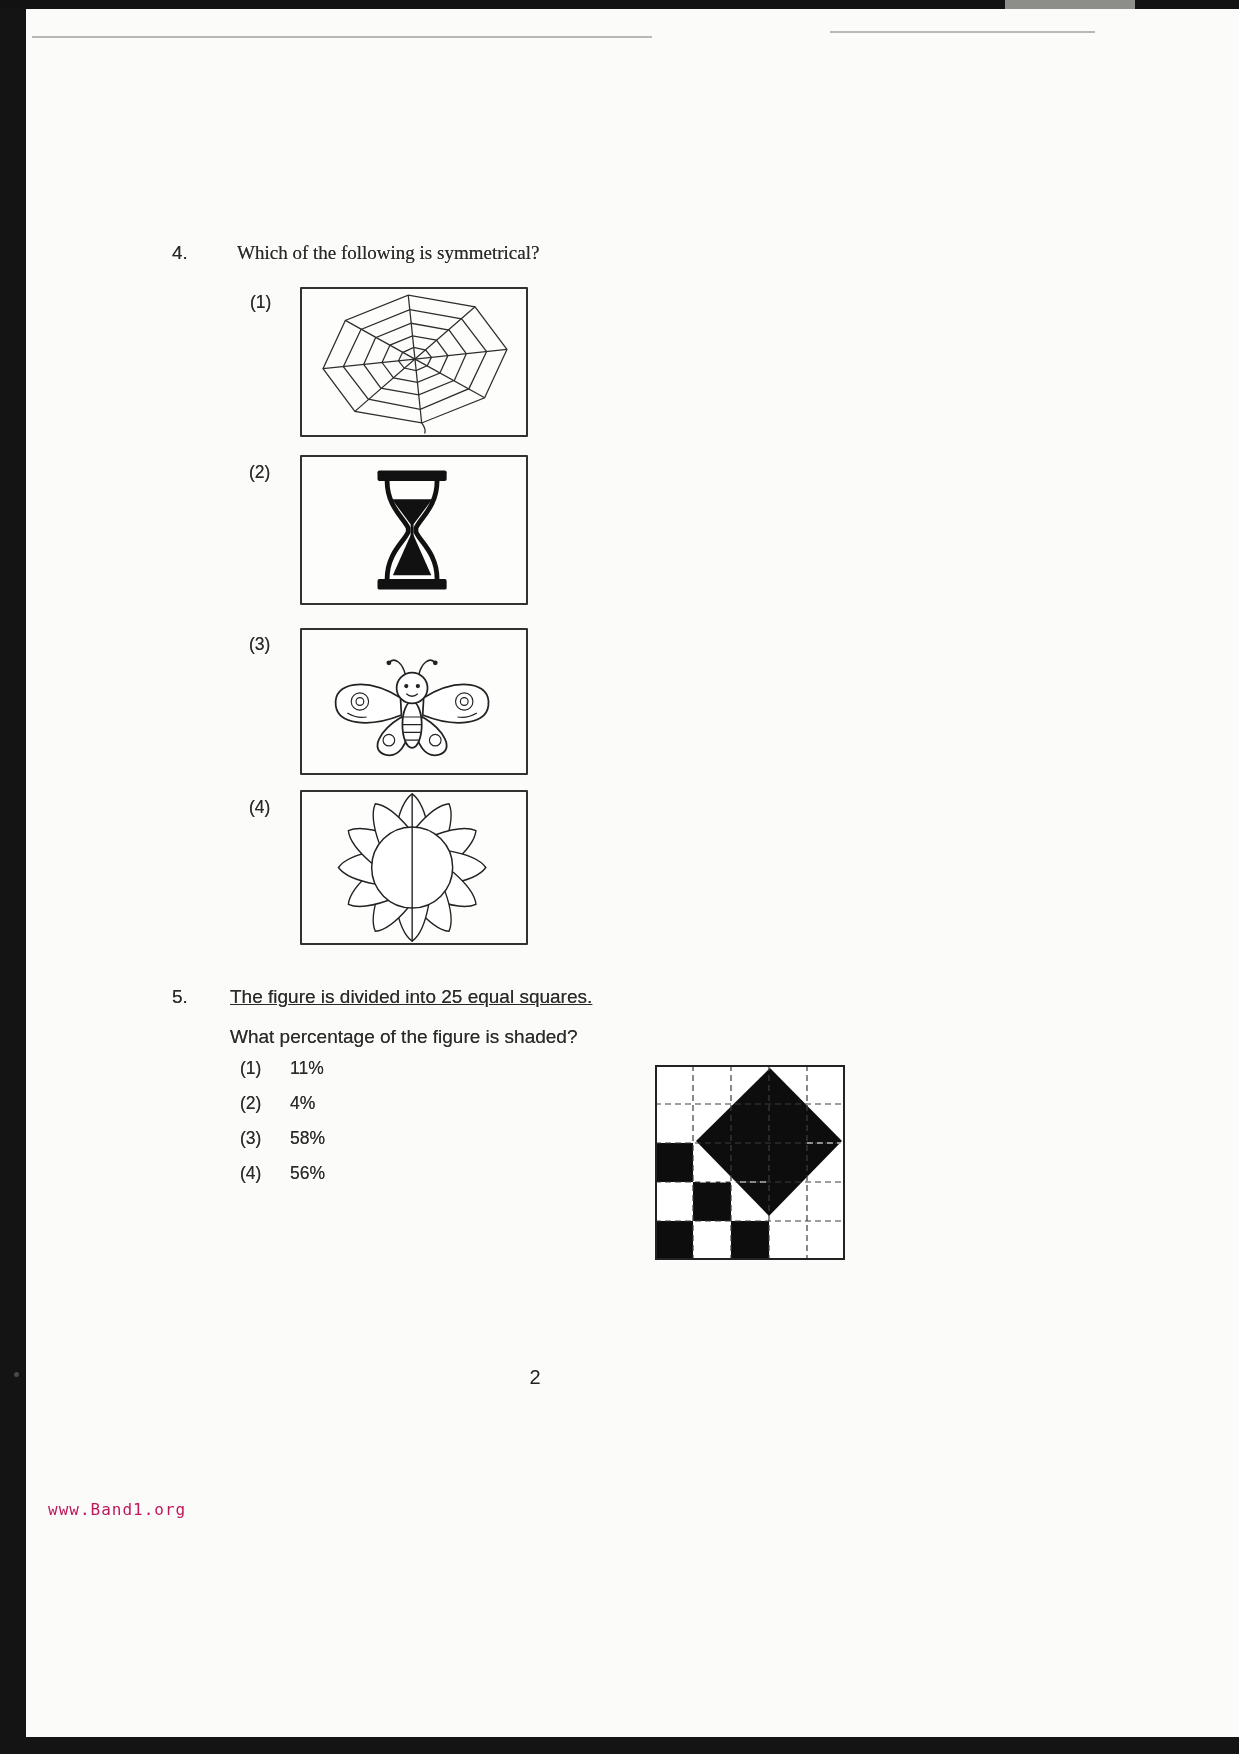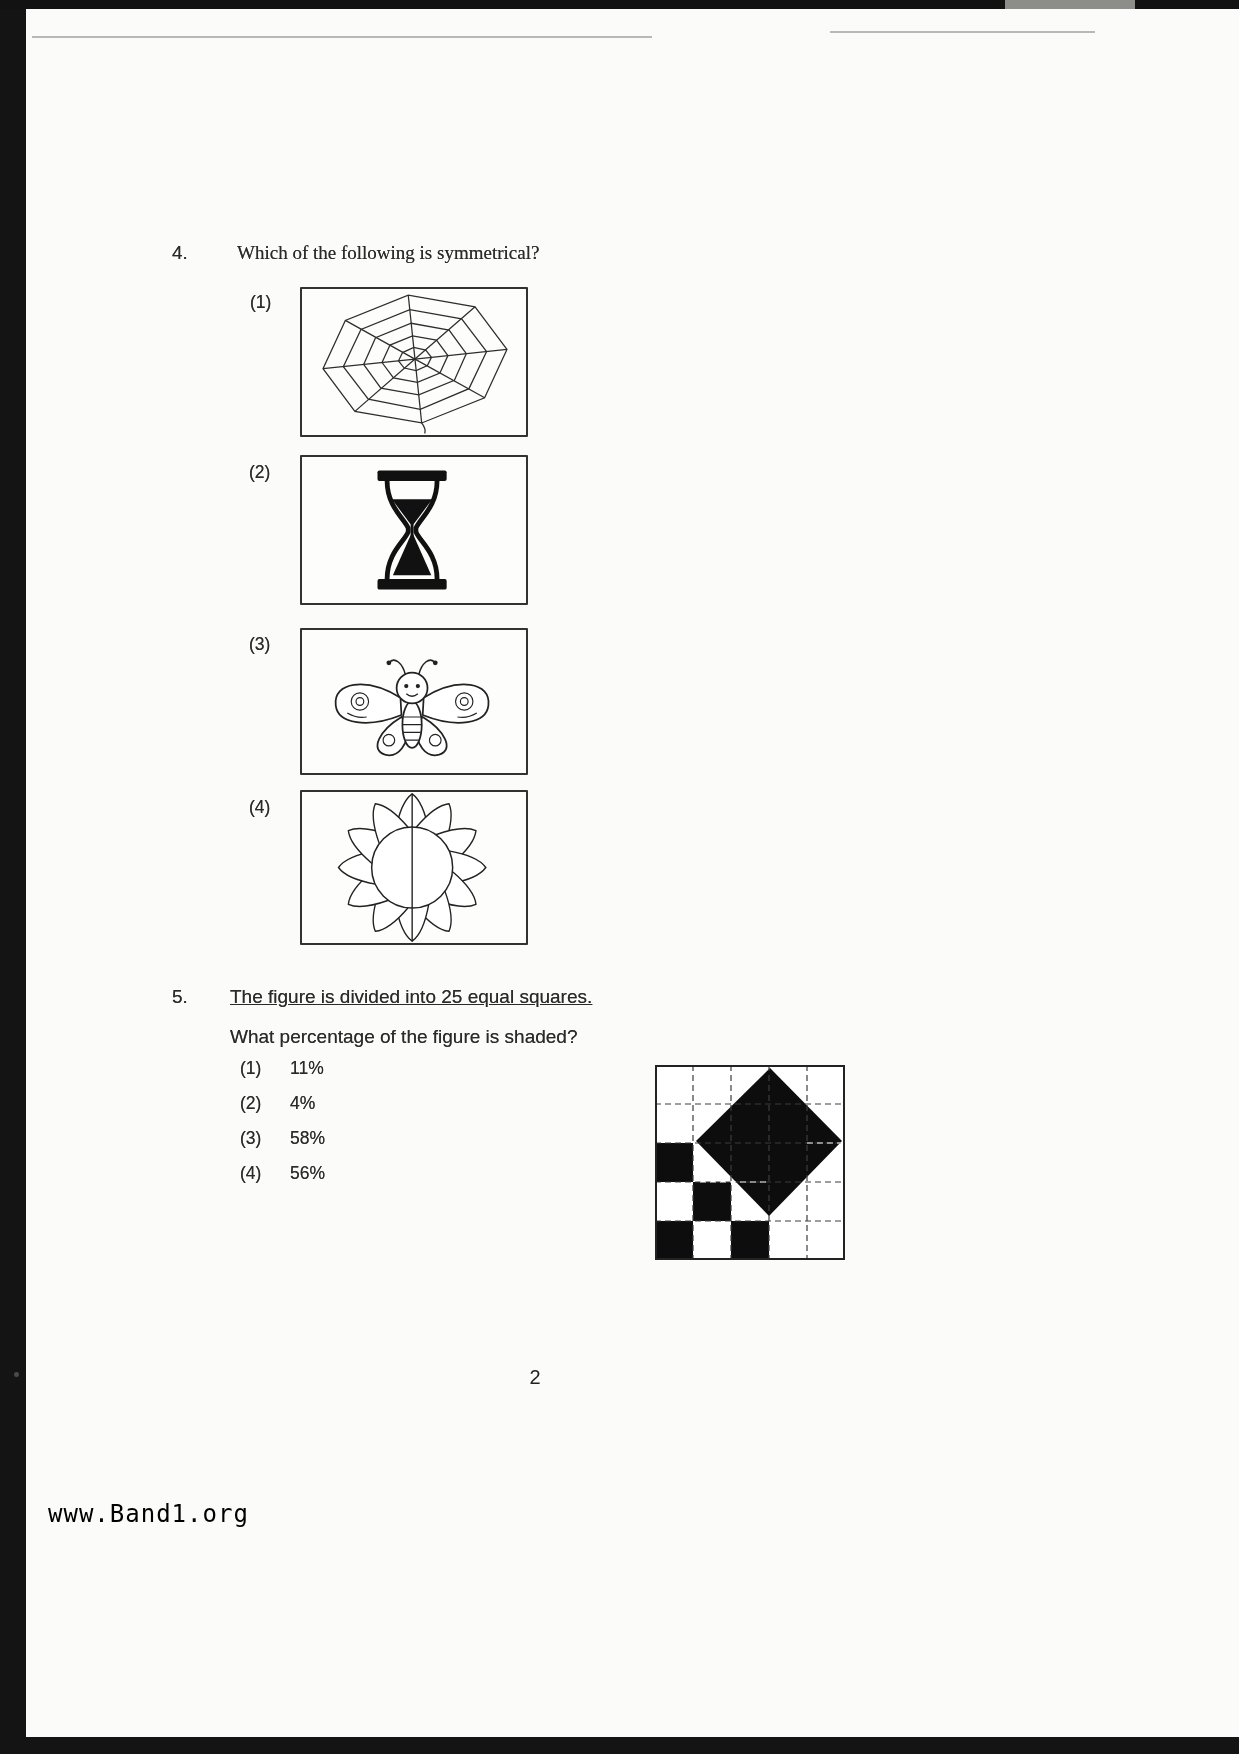--- a/index.html
+++ b/index.html
@@ -21,21 +21,21 @@
   .optvalue{margin-left:6px;}
   .qtext{width:480px;}
   .imgbox{
     width:228px;background:#fdfdfc;border:2px solid #323232;border-radius:1px;
     box-sizing:border-box;display:flex;align-items:center;justify-content:center;
   }
   .imgbox svg{display:block;width:100%;height:100%;}
   .q5row{display:flex;align-items:baseline;}
   .q5row .optlabel{width:44px;}
   .pagenum{font-size:20px;color:#222;width:40px;text-align:center;}
-  .footer{font-family:"DejaVu Sans Mono",monospace;font-size:24px;color:#000000;letter-spacing:1px;}
+  .footer{font-family:"DejaVu Sans Mono",monospace;font-size:16px;color:#be185d;letter-spacing:1px;}
 </style>
 </head>
 <body>
 
 <div class="sheet">
 
   <div class="abs left-bar"></div>
   <div class="abs top-bar"></div>
   <div class="abs" style="left:1005px;top:0;width:130px;height:9px;background:#8d8d8a;"></div>
   <div class="abs hairline" style="left:32px;top:36px;width:620px;"></div>

